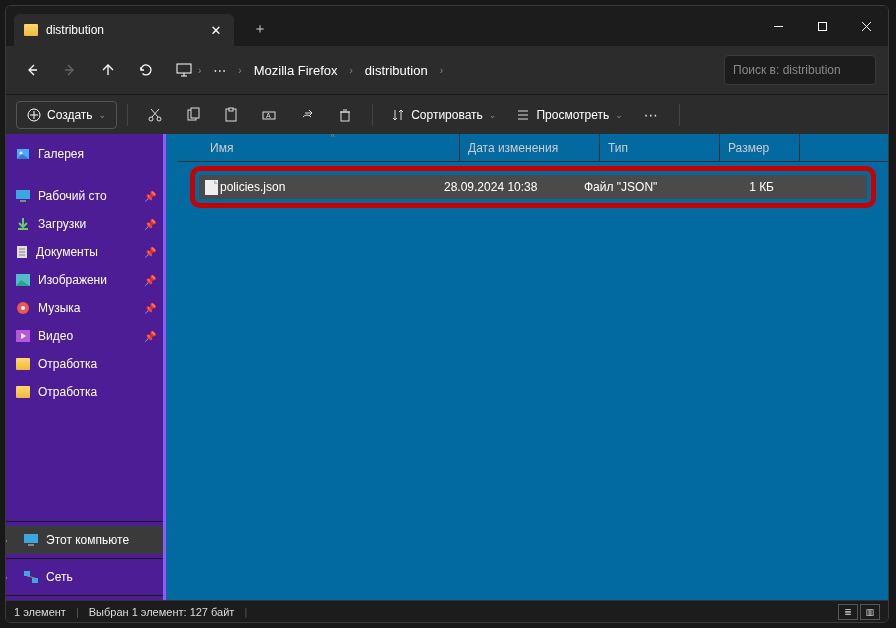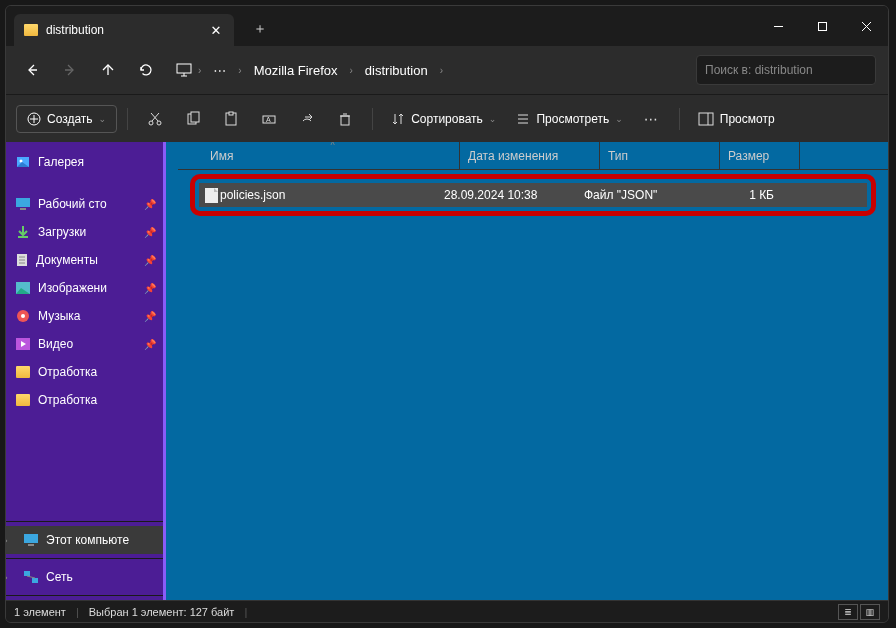--- a/index.html
+++ b/index.html
@@ -11,22 +11,22 @@
   .tab .close { width: 16px; height: 16px; display: flex; align-items: center; justify-content: center; color: #fff; font-size: 13px; }
   .newtab { width: 28px; height: 28px; display: flex; align-items: center; justify-content: center; margin-left: 12px; margin-top: 6px; color: #ccc; font-size: 14px; }
   .winctrl { margin-left: auto; display: flex; }
   .winbtn { width: 44px; height: 32px; display: flex; align-items: center; justify-content: center; color: #fff; font-size: 11px; }
   .navbar { height: 48px; display: flex; align-items: center; background: #2c2c2c; padding: 0 8px; gap: 2px; }
   .nbtn { width: 36px; height: 36px; display: flex; align-items: center; justify-content: center; color: #fff; border-radius: 4px; }
   .nbtn.disabled { color: #666; }
   .crumbs { display: flex; align-items: center; gap: 6px; margin-left: 10px; font-size: 13px; flex: 1; }
   .crumb { padding: 4px 6px; color: #fff; }
   .chev { color: #888; font-size: 10px; }
-  .searchbox { width: 180px; height: 30px; background: #1c1c1c; border: 1px solid #3a3a3a; border-radius: 4px; color: #888; padding: 0 8px; font-size: 12px; display: flex; align-items: center; margin-right: 4px; }
-  .toolbar { height: 48px; display: flex; align-items: center; background: #2c2c2c; border-top: 1px solid #1a1a1a; padding: 0 10px; gap: 4px; }
+  .searchbox { width: 152px; height: 30px; background: #1c1c1c; border: 1px solid #3a3a3a; border-radius: 4px; color: #888; padding: 0 8px; font-size: 12px; display: flex; align-items: center; margin-right: 4px; }
+  .toolbar { height: 40px; display: flex; align-items: center; background: #2c2c2c; border-top: 1px solid #1a1a1a; padding: 0 10px; gap: 4px; }
   .createbtn { display: flex; align-items: center; gap: 6px; padding: 6px 10px; border: 1px solid #555; border-radius: 4px; color: #fff; font-size: 12px; }
   .tsep { width: 1px; height: 22px; background: #444; margin: 0 6px; }
   .ticon { width: 34px; height: 34px; display: flex; align-items: center; justify-content: center; color: #ddd; border-radius: 4px; }
   .tbtn { display: flex; align-items: center; gap: 6px; padding: 6px 8px; color: #fff; font-size: 12px; }
   .body { flex: 1; display: flex; background: #191919; overflow: hidden; }
   .sidebar { width: 160px; background: #4c1d95; border-right: 3px solid #8b5cf6; display: flex; flex-direction: column; padding-top: 6px; }
   .sitem { display: flex; align-items: center; gap: 8px; padding: 7px 10px; font-size: 12px; color: #fff; position: relative; }
   .sitem .pin { position: absolute; right: 6px; color: #888; font-size: 10px; }
   .sitem.exp::before { content: "›"; position: absolute; left: -2px; color: #888; font-size: 11px; }
   .sitem.selected { background: #3a3a3a; }
@@ -195,27 +195,20 @@
       <svg width="14" height="14">
           <line x1="2" y1="3" x2="12" y2="3" stroke="#ddd"></line>
           <line x1="2" y1="7" x2="12" y2="7" stroke="#ddd"></line>
           <line x1="2" y1="11" x2="12" y2="11" stroke="#ddd"></line>
         </svg>
       <span>Просмотреть</span>
       <span class="chev" style="font-size:9px;">⌄</span>
     </div>
     <div class="ticon" style="letter-spacing:2px; font-size:14px;">⋯</div>
     <div class="tsep"></div>
-    <div class="tbtn">
-      <svg width="16" height="14">
-          <rect x="1" y="1" width="14" height="12" stroke="#ddd" fill="none"></rect>
-          <line x1="10" y1="1" x2="10" y2="13" stroke="#ddd"></line>
-        </svg>
-      <span>Просмотр</span>
-    </div>
   </div>
 
   <div class="body">
     <div class="sidebar">
       <div class="sitem">
         <svg width="14" height="14">
             <rect x="1" y="2" width="12" height="10" fill="#4aa8ff"></rect>
             <circle cx="5" cy="6" r="1.5" fill="#fff"></circle>
             <path d="M1 12 L6 7 L13 12 Z" fill="#2d7dd2"></path>
           </svg>

